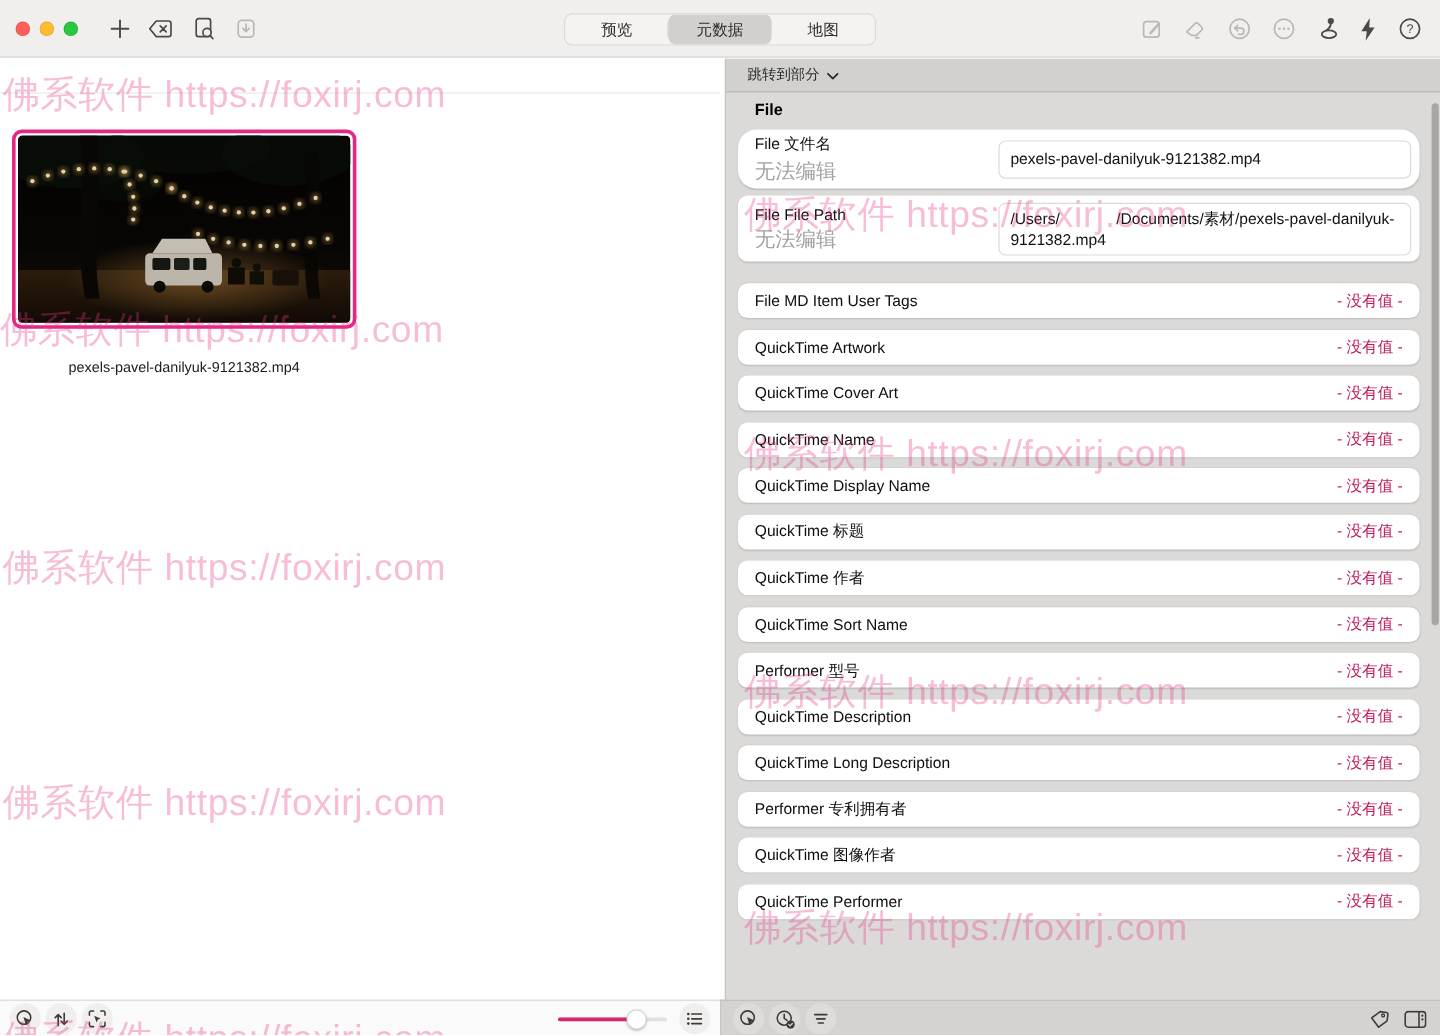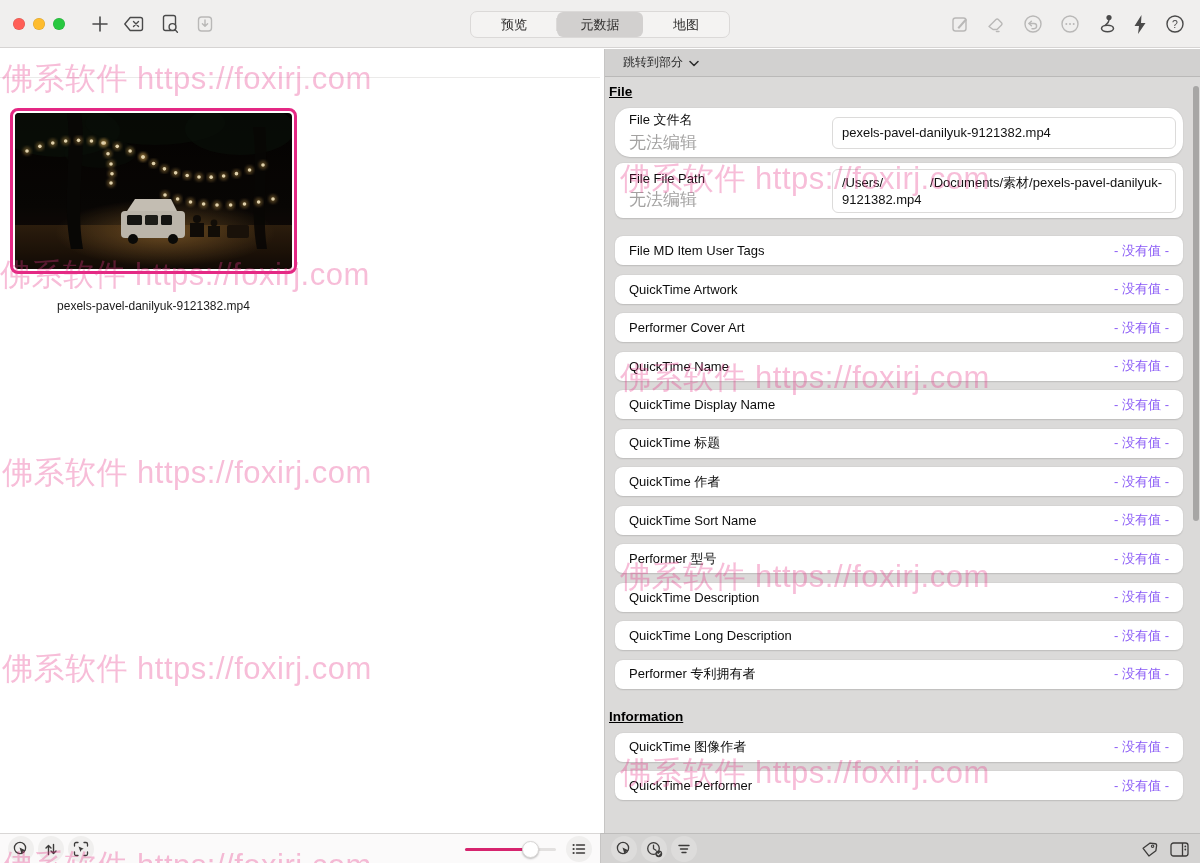--- a/index.html
+++ b/index.html
@@ -25,29 +25,29 @@
   .left-header-divider { position:absolute; left:0; top:28px; width:600px; height:1px; background:#ebeae9; }
   .thumb-frame { position:absolute; left:10px; top:59px; width:287px; height:166px; border:3px solid #e42884; border-radius:8px; background:#fff; padding:2px; }
   .thumb-frame svg { display:block; width:277px; height:156px; border-radius:4px; }
   .thumb-caption { position:absolute; left:10px; top:250px; width:287px; text-align:center; font-size:12px; color:#1c1c1c; }
 
   
   .right-panel { position:absolute; left:604px; top:49px; width:600px; height:784px; background:#dbdad9; border-left:1px solid #c6c5c4; }
   .jump-bar { position:absolute; left:0; top:0; width:600px; height:28px; background:#d2d1d0; border-bottom:1px solid #bab9b8; display:flex; align-items:center; padding-left:18px; font-size:12px; color:#2b2b2b; }
   .jump-bar .chev { margin-left:6px; color:#2b2b2b; }
   .panel-content { position:absolute; left:0; top:29px; width:600px; height:755px; overflow:hidden; }
-  .section-title { margin:20px 12px 9px 4px; font-size:13.5px; font-weight:700; color:#000;text-decoration:underline; }
+  .section-title { margin:20px 12px 9px 24px; font-size:13.5px; font-weight:700; color:#000; }
   .section-title:first-child { margin-top:6px; }
   .meta-row { position:relative; margin:0 22px 9.5px 10px; height:29px; background:#fff; border-radius:8px; box-shadow:0 0.5px 1.5px rgba(0,0,0,.14); display:flex; align-items:center; padding:0 14px; }
   .meta-row.tall1 { height:49px; margin-bottom:6px;border-radius:15px; }
   .meta-row.tall2 { height:55px; margin-bottom:18px; }
   .row-labels { display:flex; flex-direction:column; justify-content:center; }
   .row-label { font-size:13px; color:#0d0d0d; }
   .row-note { font-size:17px; color:#a3a2a1; margin-top:2px; }
-  .no-value { margin-left:auto; font-size:13px; color:#8b5cf6; }
+  .no-value { margin-left:auto; font-size:13px; color:#be185d; }
   .row-field { position:absolute; left:217px; right:7px; top:50%; transform:translateY(-50%); height:32px; background:#fff; border:1px solid #dcdbda; border-radius:6px; font-size:13px; color:#111; padding:0 9px; display:flex; align-items:center; white-space:pre; overflow:hidden; }
   .row-field.area { height:44px; align-items:flex-start; padding-top:4px; white-space:pre-wrap; line-height:17px; display:block; }
   .scroll-thumb { position:absolute; left:588px; top:37px; width:6px; height:435px; background:#a7a6a5; border-radius:3px; }
 
   
   .bottom-left { position:absolute; left:0; top:833px; width:600px; height:30px; background:#fbfafa; border-top:1px solid #d9d7d6; z-index:6; }
   .bottom-right { position:absolute; left:600px; top:833px; width:600px; height:30px; background:#d4d3d2; border-top:1px solid #bdbcbb; border-left:1px solid #c6c5c4; z-index:6; }
   .circ-btn { position:absolute; top:2px; width:26px; height:26px; border-radius:50%; display:flex; align-items:center; justify-content:center; color:#3c3b3a; }
   .bottom-left .circ-btn { background:#f0efee; }
   .bottom-right .circ-btn { background:#dddcdb; }
@@ -306,21 +306,21 @@
           <div class="no-value">- 没有值 -</div>
         </div>
         <div class="meta-row">
           <div class="row-labels">
             <div class="row-label">QuickTime Artwork</div>
           </div>
           <div class="no-value">- 没有值 -</div>
         </div>
         <div class="meta-row">
           <div class="row-labels">
-            <div class="row-label">Performer Cover Art</div>
+            <div class="row-label">QuickTime Cover Art</div>
           </div>
           <div class="no-value">- 没有值 -</div>
         </div>
         <div class="meta-row">
           <div class="row-labels">
             <div class="row-label">QuickTime Name</div>
           </div>
           <div class="no-value">- 没有值 -</div>
         </div>
         <div class="meta-row">
@@ -364,21 +364,20 @@
             <div class="row-label">QuickTime Long Description</div>
           </div>
           <div class="no-value">- 没有值 -</div>
         </div>
         <div class="meta-row">
           <div class="row-labels">
             <div class="row-label">Performer 专利拥有者</div>
           </div>
           <div class="no-value">- 没有值 -</div>
         </div>
-        <div class="section-title">Information</div>
         <div class="meta-row">
           <div class="row-labels">
             <div class="row-label">QuickTime 图像作者</div>
           </div>
           <div class="no-value">- 没有值 -</div>
         </div>
         <div class="meta-row">
           <div class="row-labels">
             <div class="row-label">QuickTime Performer</div>
           </div>

